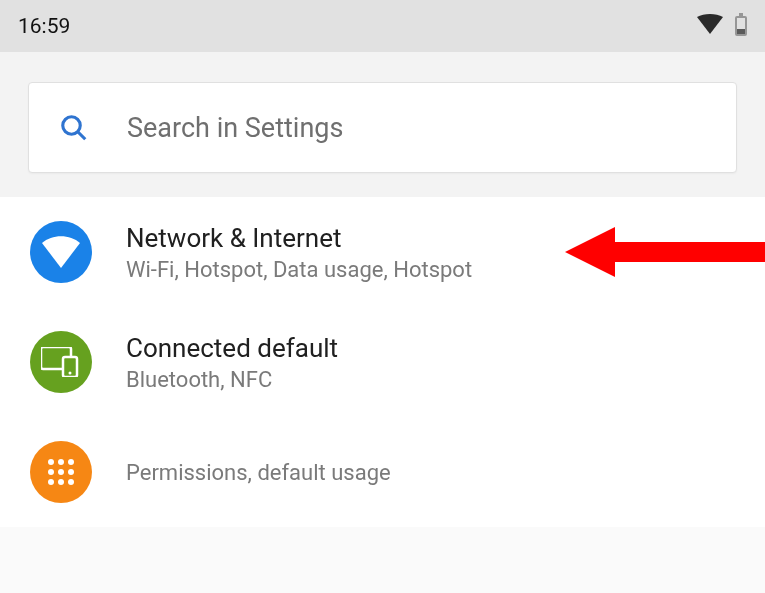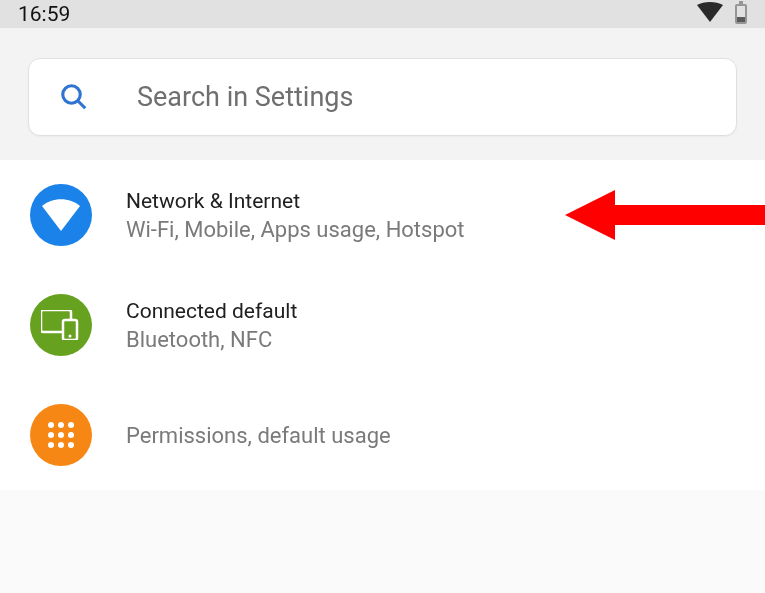--- a/index.html
+++ b/index.html
@@ -4,21 +4,21 @@
   <style>
     * { margin: 0; padding: 0; box-sizing: border-box; }
     body {
       font-family: Roboto, -apple-system, BlinkMacSystemFont, "Segoe UI", Arial, sans-serif;
       background: #fafafa;
       width: 765px;
       height: 593px;
       overflow: hidden;
     }
     .status-bar {
-      height: 28px;
+      height: 52px;
       background: #e1e1e1;
       display: flex;
       align-items: center;
       justify-content: space-between;
       padding: 0 18px 0 18px;
       gap: 19px;
     }
     .status-time {
       font-size: 21px;
       color: #111;
@@ -53,26 +53,26 @@
       height: 5px;
       background: #5a5a5a;
     }
     .search-wrap {
       background: #f3f3f3;
       padding: 30px 28px 24px 28px;
     }
     .search-bar {
       background: #fff;
       border: 1px solid #e0e0e0;
-      border-radius: 12px;
-      height: 78px;
+      border-radius: 4px;
+      height: 91px;
       display: flex;
       align-items: center;
       padding: 0 30px;
-      gap: 48px;
+      gap: 38px;
       box-shadow: 0 1px 2px rgba(0,0,0,0.04);
     }
     .search-icon svg {
       width: 30px;
       height: 30px;
       display: block;
     }
     .search-placeholder {
       font-size: 27px;
       color: #6f6f6f;
@@ -98,21 +98,21 @@
     }
     .icon-blue { background: #1a82e8; }
     .icon-green { background: #66a11f; }
     .icon-orange { background: #f68714; }
     .item-text {
       display: flex;
       flex-direction: column;
       gap: 4px;
     }
     .item-title {
-      font-size: 21px;
+      font-size: 26px;
       color: #202020;
       font-weight: 400;
     }
     .item-subtitle {
       font-size: 22px;
       color: #7a7a7a;
     }
     .arrow-annotation {
       position: absolute;
       right: 0;
@@ -155,21 +155,21 @@
 <div class="list">
 
   <div class="item">
     <div class="item-icon icon-blue">
       <svg width="38" height="32" viewBox="0 0 38 32">
         <path d="M19 32 L0 7 C10 -2 28 -2 38 7 Z" fill="#fff"></path>
       </svg>
     </div>
     <div class="item-text">
       <span class="item-title">Network &amp; Internet</span>
-      <span class="item-subtitle">Wi-Fi, Mobile, Apps usage, Hotspot</span>
+      <span class="item-subtitle">Wi-Fi, Hotspot, Data usage, Hotspot</span>
     </div>
     <div class="arrow-annotation">
       <svg width="200" height="60" viewBox="0 0 200 60">
         <polygon points="0,30 50,5 50,20 200,20 200,40 50,40 50,55" fill="#ff0000"></polygon>
       </svg>
     </div>
   </div>
 
   <div class="item">
     <div class="item-icon icon-green">

